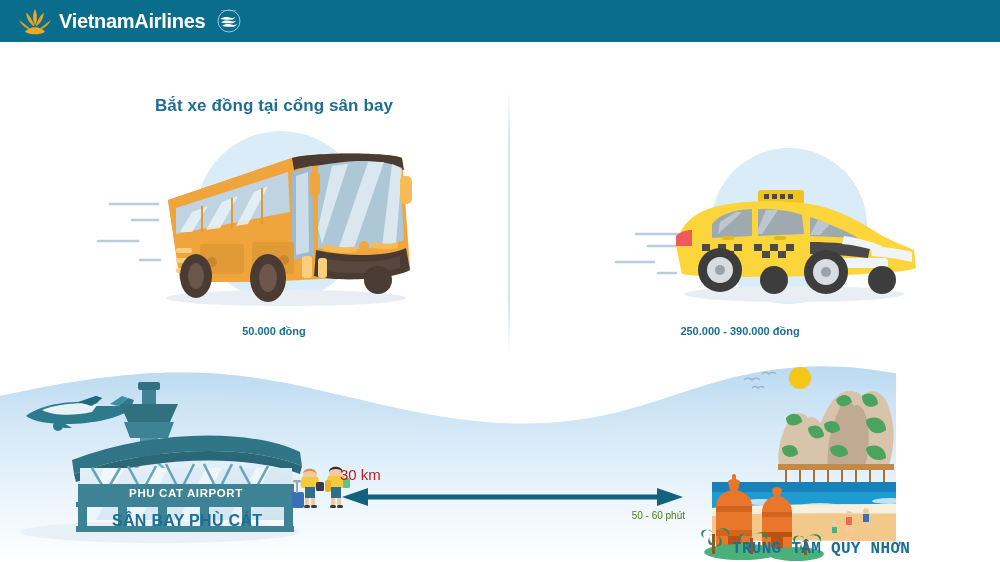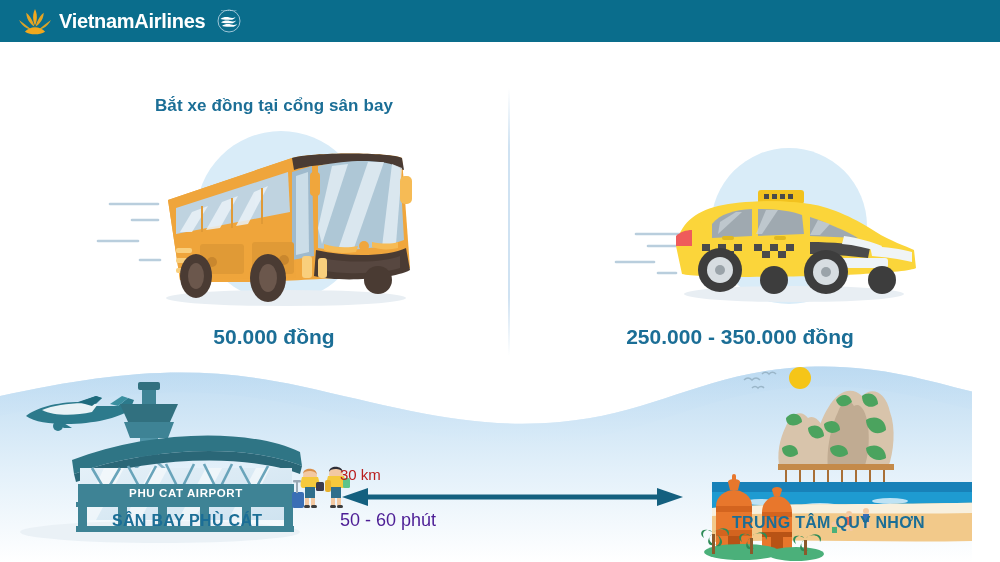--- a/index.html
+++ b/index.html
@@ -58,21 +58,21 @@
   #title-bus  { left: 54px; }
   #title-taxi { left: 520px; }
 
   
   .price {
     position: absolute;
     top: 325px;
     width: 440px;
     text-align: center;
     color: #1b6e96;
-    font-size: 21px;
+    font-size: 11px;
     font-weight: bold;
   }
   #price-bus  { left: 54px; }
   #price-taxi { left: 520px; }
 
   
   #center-divider {
     position: absolute;
     left: 508px; top: 88px;
     width: 2px; height: 268px;
@@ -80,21 +80,21 @@
   }
 
   
   #bus-illustration  { position: absolute; left: 96px;  top: 128px; width: 360px; height: 185px; }
   #taxi-illustration { position: absolute; left: 614px; top: 146px; width: 350px; height: 165px; }
 
   
   #bottom-scene {
     position: absolute;
     left: 0; top: 356px;
-    width: 972px; height: 206px;
+    width: 896px; height: 206px;
     overflow: hidden;
   }
   #scene-svg { position:absolute; left:0; top:0; width:1000px; height:206px; }
 
   
   #distance-block {
     position: absolute;
     left: 340px; top: 466px;
     width: 345px; height: 72px;
   }
@@ -103,36 +103,36 @@
     left: 0; top: 0;
     width: 345px; text-align: left;
     color: #b91c1c;
     font-size: 15px;
     font-weight: normal;
   }
   #distance-arrow { position: absolute; left: 2px; top: 21px; width: 341px; height: 20px; }
   #distance-time {
     position: absolute;
     left: 0; top: 44px;
-    width: 345px; text-align: left;
-    color: #4c1d95;
-    font-size: 18px;
+    width: 345px; text-align: right;
+    color: #4d7c0f;
+    font-size: 10px;
   }
 
   
   .place-label {
     position: absolute;
     font-size: 16px;
     font-weight: bold;
     color: #1b6e96;
     letter-spacing: 0.3px;
     white-space: nowrap;
   }
   #label-airport { left: 112px; top: 512px; }
-  #label-city    { left: 732px; top: 514px; }
+  #label-city    { left: 732px; top: 540px; font-family: Liberation Mono, monospace; }
 </style>
 </head>
 <body>
 
 <div id="page">
 
   <div id="header-bar">
     <div id="logo-group">
       <svg id="lotus-icon" viewBox="0 0 68 56">
         <g fill="#f0a81e">
@@ -292,21 +292,21 @@
     <circle cx="106" cy="124" r="13" fill="#d7dde1"></circle>
     <circle cx="106" cy="124" r="5" fill="#9aa3a9"></circle>
     <circle cx="212" cy="126" r="22" fill="#3d3d3d"></circle>
     <circle cx="212" cy="126" r="13" fill="#d7dde1"></circle>
     <circle cx="212" cy="126" r="5" fill="#9aa3a9"></circle>
     <circle cx="160" cy="134" r="14" fill="#3d3d3d"></circle>
     <circle cx="268" cy="134" r="14" fill="#3d3d3d"></circle>
   </svg>
 
   <div class="price" id="price-bus">50.000 đồng</div>
-  <div class="price" id="price-taxi">250.000 - 350.000 đồng</div>
+  <div class="price" id="price-taxi">250.000 - 390.000 đồng</div>
 
   <div id="bottom-scene">
     <svg id="scene-svg" viewBox="0 0 1000 206">
       <defs>
         <linearGradient id="skyFade" x1="0" y1="0" x2="0" y2="1">
           <stop offset="0%" stop-color="#bfdcf2"></stop>
           <stop offset="55%" stop-color="#e4f1fa"></stop>
           <stop offset="100%" stop-color="#ffffff"></stop>
         </linearGradient>
         <linearGradient id="waveTop" x1="0" y1="0" x2="0" y2="1">

